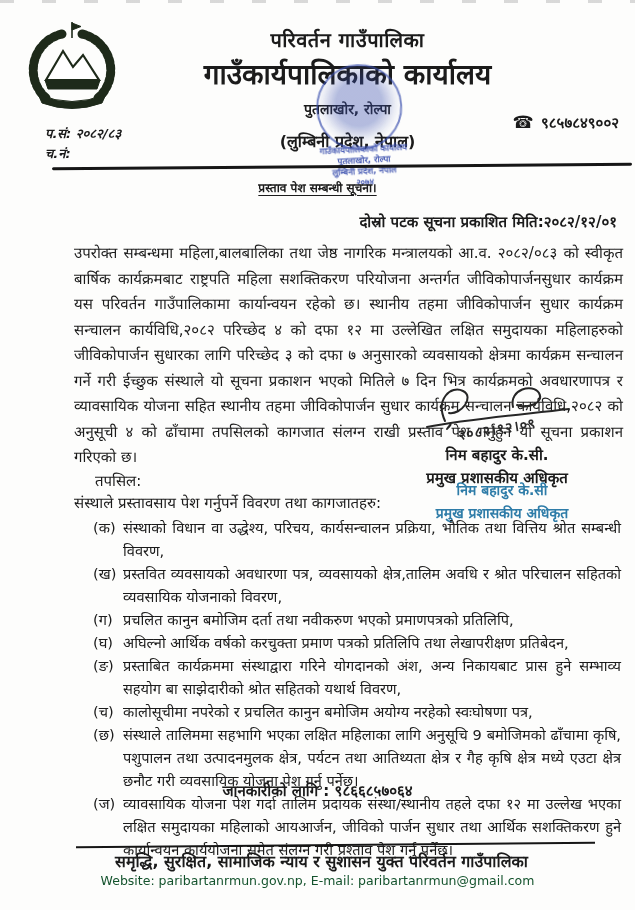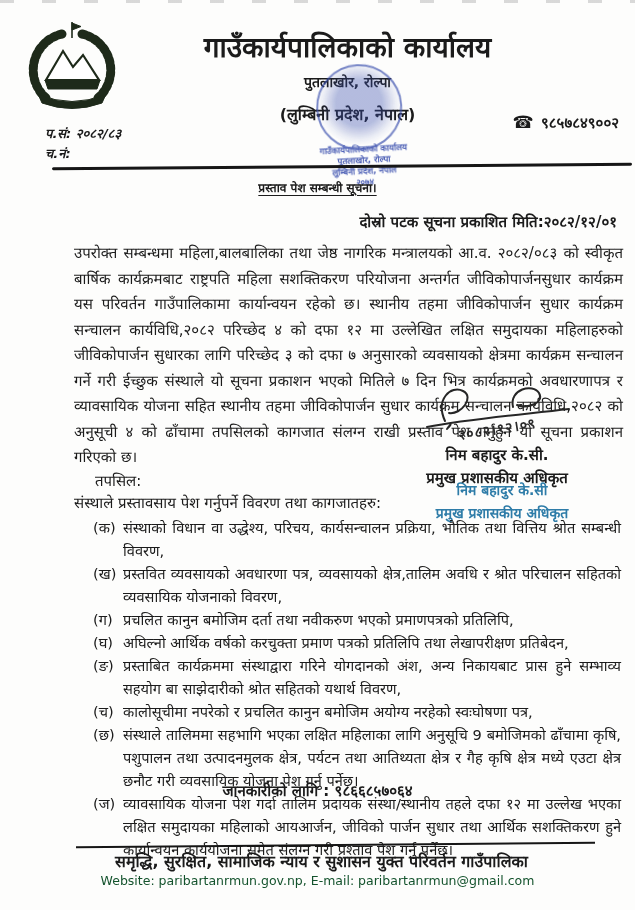--- a/index.html
+++ b/index.html
@@ -92,20 +92,21 @@
       <path d="M50 5 l9 3.5 -9 3.5 z"></path>
       <path d="M24 80 A37 37 0 0 1 40 16" fill="none" stroke-width="9" stroke-dasharray="3.5 3" stroke-linecap="round"></path>
       <path d="M76 80 A37 37 0 0 0 60 16" fill="none" stroke-width="9" stroke-dasharray="3.5 3" stroke-linecap="round"></path>
       <path d="M24 62 L41 33 L51 49 L61 37 L77 62 Z" fill="#ffffff" stroke-width="2.2"></path>
       <path d="M23 62 h55 l-3 9 h-49 z"></path>
       <path d="M16 76 q34 15 68 0 l-4 9 q-30 11 -60 0 z"></path>
     </g>
   </svg>
 
   <div class="head-center">
+    <div class="muni-name">परिवर्तन गाउँपालिका</div>
     <div class="office-name">गाउँकार्यपालिकाको कार्यालय</div>
     <div class="addr">पुतलाखोर, रोल्पा</div>
     <div class="prov">(लुम्बिनी प्रदेश, नेपाल)</div>
   </div>
 
   <div class="phone">
     <span class="ph-ic">☎</span>
     <span>९८५७८४९००२</span>
   </div>
 

